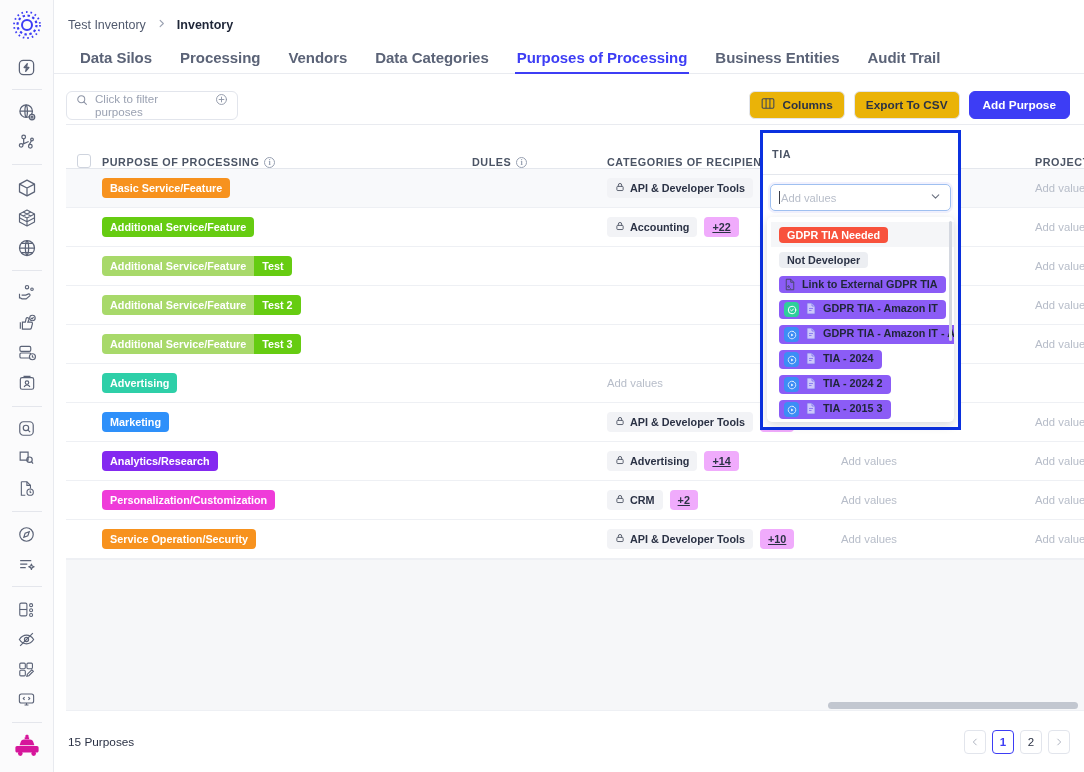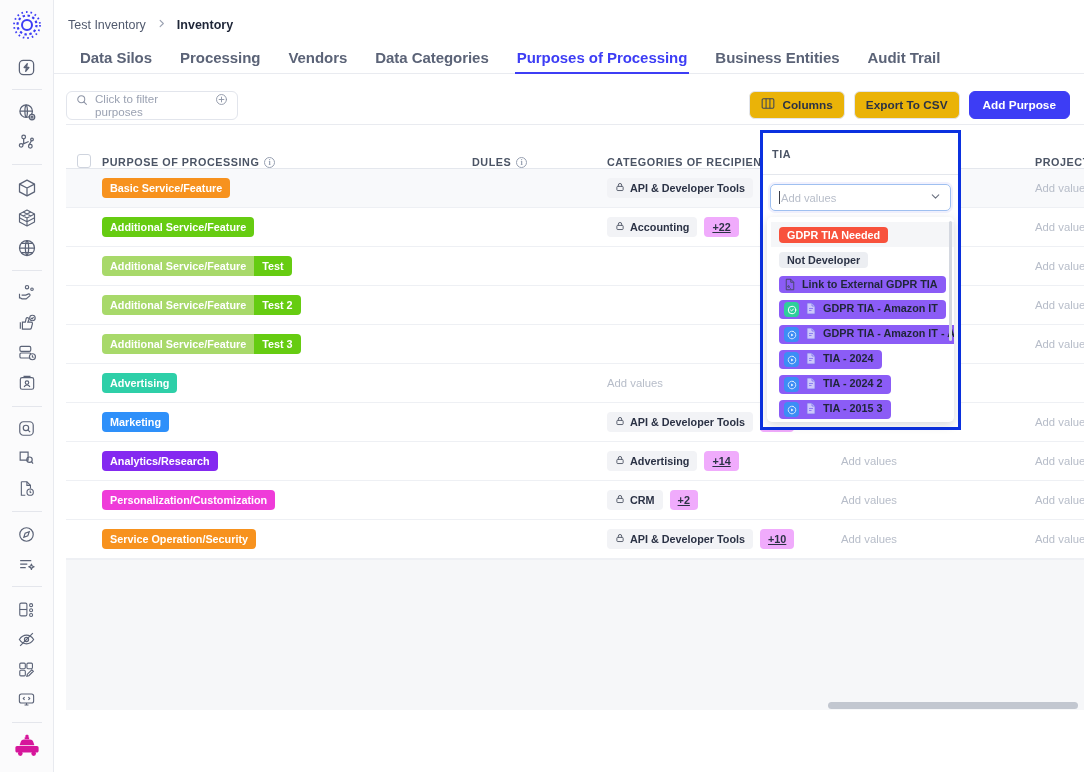--- a/index.html
+++ b/index.html
@@ -848,15 +848,32 @@
                   <path d="M14 2v6h6" fill="none"></path>
                   <path d="M8 13h8M8 17h5" stroke="#7c6cf0" fill="none"></path>
                 </svg>
               </span>
               <span class="txt">TIA - 2015 3</span>
             </span>
           </div>
         </div>
     </div>
 
+    <div class="footer">
+      <div class="count-txt">15 Purposes</div>
+      <div class="pager">
+        <div class="pg arrow">
+          <svg width="10" height="10" viewBox="0 0 24 24" fill="none" stroke="#aab0bd" stroke-width="2.3" stroke-linecap="round" stroke-linejoin="round">
+              <path d="m15 5-7 7 7 7"></path>
+            </svg>
+        </div>
+        <div class="pg active">1</div>
+        <div class="pg">2</div>
+        <div class="pg arrow">
+          <svg width="10" height="10" viewBox="0 0 24 24" fill="none" stroke="#aab0bd" stroke-width="2.3" stroke-linecap="round" stroke-linejoin="round">
+              <path d="m9 5 7 7-7 7"></path>
+            </svg>
+        </div>
+      </div>
+    </div>
 
   </div>
 </div>
 
 </body></html>

